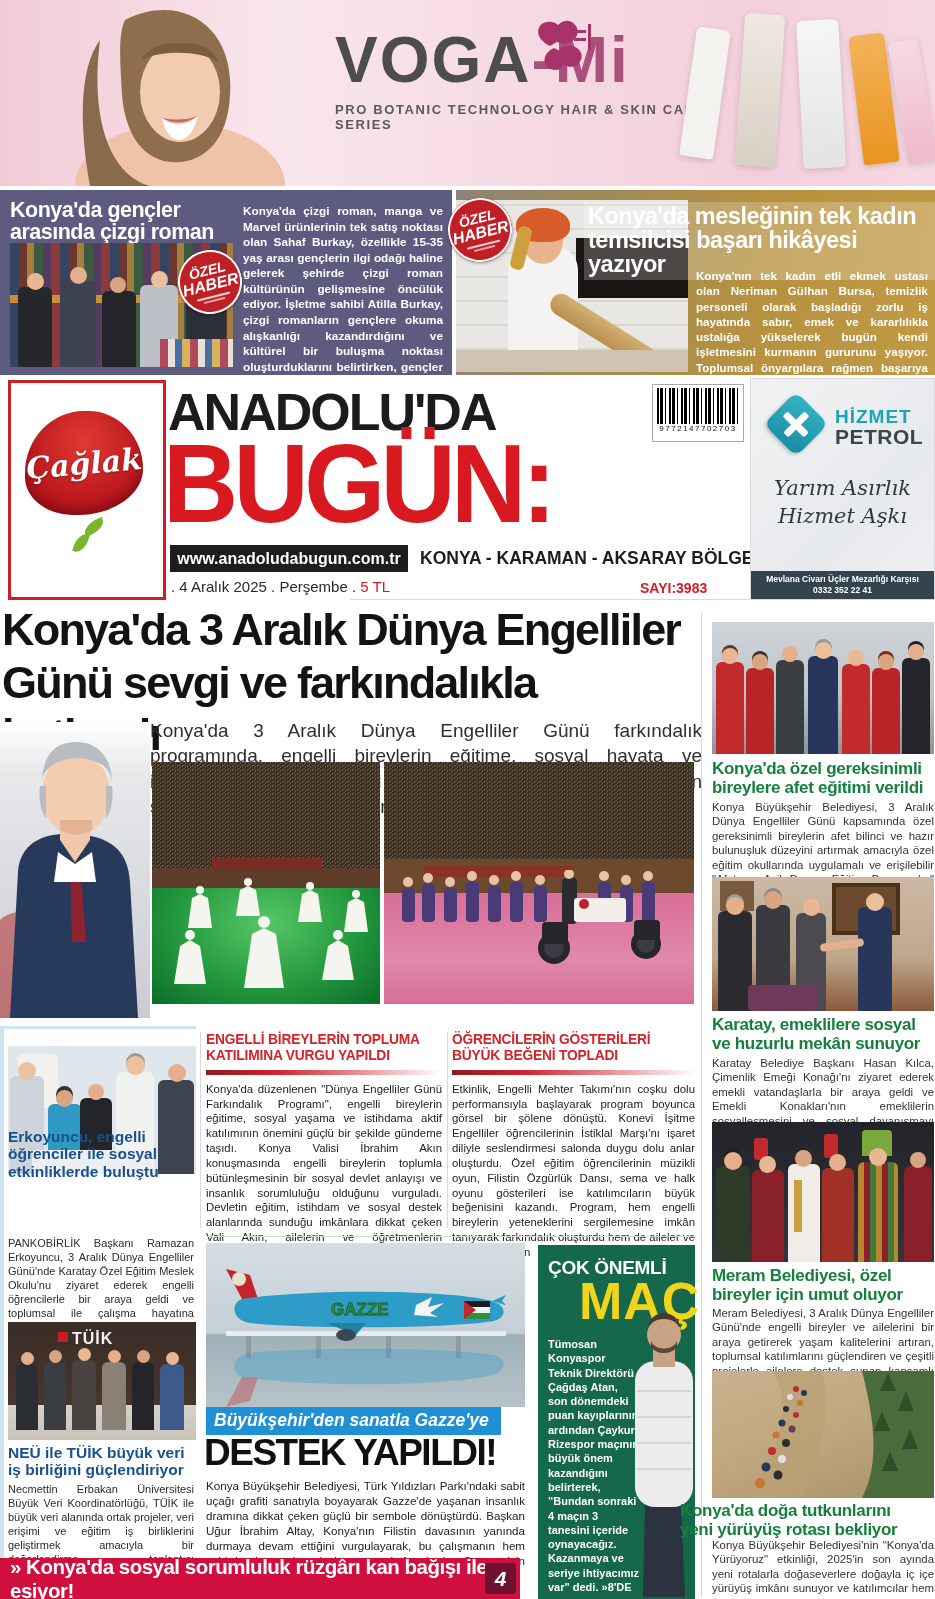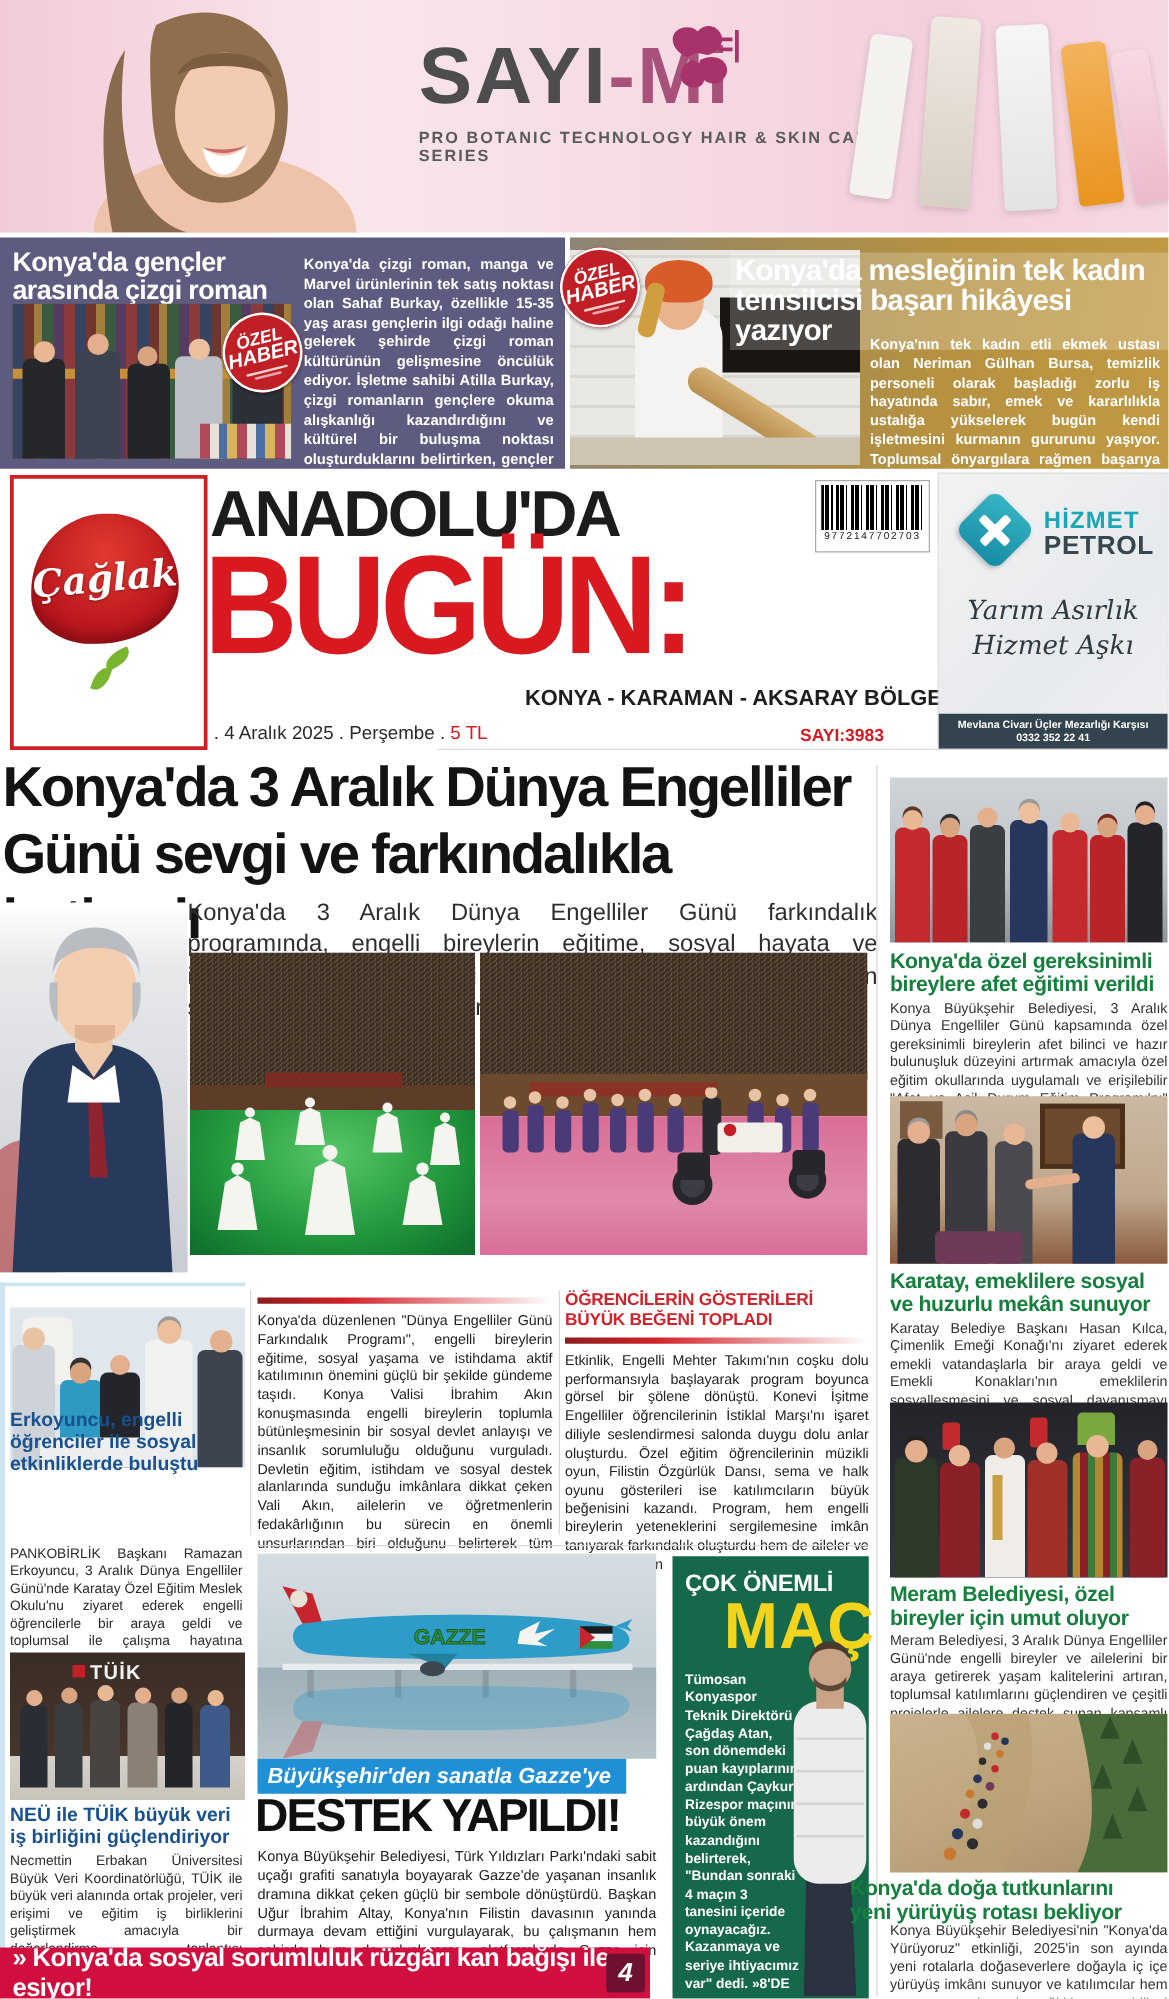--- a/index.html
+++ b/index.html
@@ -100,21 +100,21 @@
       <svg class="abs" style="left:195px;top:-12px;width:70px;height:58px" viewBox="0 0 70 58">
         <path d="M20,30 C2,22 6,4 22,6 C30,7 33,16 30,24 Z" fill="#a8336b"></path>
         <path d="M26,26 C20,8 38,-2 46,10 C51,18 44,26 36,28 Z" fill="#a8336b"></path>
         <path d="M30,32 C46,24 58,38 48,48 C40,55 30,48 28,40 Z" fill="#a8336b"></path>
         <path d="M24,32 C10,38 12,54 26,54 C34,54 36,44 32,36 Z" fill="#a8336b"></path>
         <rect x="58" y="8" width="3" height="26" fill="#a8336b"></rect>
         <rect x="44" y="14" width="12" height="3" fill="#a8336b"></rect>
         <rect x="44" y="22" width="12" height="3" fill="#a8336b"></rect>
       </svg>
       <div>
-        <span class="voga-word voga-gray">SAYI</span><span class="voga-word voga-pink">-Mi</span>
+        <span class="voga-word voga-gray">VOGA</span><span class="voga-word voga-pink">-Mi</span>
       </div>
       <div class="voga-tag">PRO BOTANIC TECHNOLOGY HAIR &amp; SKIN CARE SERIES</div>
     </div>
 
     <div class="bottle" style="left:688px;top:28px;width:34px;height:130px;background:#f4f2ef;transform:rotate(8deg)"></div>
     <div class="bottle" style="left:740px;top:14px;width:40px;height:152px;background:linear-gradient(#efe9e2,#d8cfc4);transform:rotate(4deg)"></div>
     <div class="bottle" style="left:800px;top:20px;width:42px;height:148px;background:linear-gradient(#f6f6f6,#e3e3e3);transform:rotate(-3deg)"></div>
     <div class="bottle" style="left:856px;top:34px;width:36px;height:130px;background:linear-gradient(#f3b35c,#e9941f);transform:rotate(-7deg)"></div>
     <div class="bottle" style="left:898px;top:40px;width:30px;height:122px;background:linear-gradient(#f7d9e4,#eeb9cd);transform:rotate(-10deg)"></div>
   </div>
@@ -172,20 +172,21 @@
     </div>
     <div class="leaf" style="left:72px;top:138px;width:22px;height:12px;transform:rotate(-24deg)"></div>
     <div class="leaf" style="left:64px;top:150px;width:12px;height:20px;transform:rotate(18deg)"></div>
   </div>
   <div id="anadolu" class="abs">ANADOLU'DA</div>
   <div id="bugun" class="abs">BUGÜN:</div>
   <div id="barcode" class="abs">
     <div class="bars"></div>
     <div class="num">9772147702703</div>
   </div>
+  <div id="wwwbox" class="abs">www.anadoludabugun.com.tr</div>
   <div id="region" class="abs">KONYA - KARAMAN - AKSARAY BÖLGE GAZETESİ</div>
   <div id="dateline" class="abs">
     <span>. 4 Aralık 2025 . Perşembe . </span><span class="price">5 TL</span>
   </div>
   <div id="sayi" class="abs">SAYI:3983</div>
 
   <div id="hizmet" class="abs">
     <div class="hz-diamond">
       <div class="hz-cross-v" style="left:20px;top:8px;width:7px;height:30px"></div>
       <div class="hz-cross-v" style="left:8px;top:20px;width:30px;height:7px"></div>
@@ -292,20 +293,21 @@
         <circle cx="262" cy="74" r="15"></circle>
           <circle cx="262" cy="74" r="9" fill="#3c3c44"></circle>
         <rect x="250" y="50" width="26" height="20" rx="4"></rect>
       </g>
     </svg>
   </div>
 
   <div class="hairline-v" style="left:200px;top:1032px;height:196px"></div>
   <div class="hairline-v" style="left:447px;top:1032px;height:196px"></div>
   <div class="abs" style="left:206px;top:1032px;width:236px">
+    <div class="red-h">ENGELLİ BİREYLERİN TOPLUMA KATILIMINA VURGU YAPILDI</div>
     <div class="red-div"></div>
     <div class="col-body jt">Konya'da düzenlenen "Dünya Engelliler Günü Farkındalık Programı", engelli bireylerin eğitime, sosyal yaşama ve istihdama aktif katılımının önemini güçlü bir şekilde gündeme taşıdı. Konya Valisi İbrahim Akın konuşmasında engelli bireylerin toplumla bütünleşmesinin bir sosyal devlet anlayışı ve insanlık sorumluluğu olduğunu vurguladı. Devletin eğitim, istihdam ve sosyal destek alanlarında sunduğu imkânlara dikkat çeken Vali Akın, ailelerin ve öğretmenlerin fedakârlığının bu sürecin en önemli unsurlarından biri olduğunu belirterek tüm paydaşlara teşekkür etti.</div>
   </div>
   <div class="abs" style="left:452px;top:1032px;width:243px">
     <div class="red-h">ÖĞRENCİLERİN GÖSTERİLERİ BÜYÜK BEĞENİ TOPLADI</div>
     <div class="red-div"></div>
     <div class="col-body jt">Etkinlik, Engelli Mehter Takımı'nın coşku dolu performansıyla başlayarak program boyunca görsel bir şölene dönüştü. Konevi İşitme Engelliler öğrencilerinin İstiklal Marşı'nı işaret diliyle seslendirmesi salonda duygu dolu anlar oluşturdu. Özel eğitim öğrencilerinin müzikli oyun, Filistin Özgürlük Dansı, sema ve halk oyunu gösterileri ise katılımcıların büyük beğenisini kazandı. Program, hem engelli bireylerin yeteneklerini sergilemesine imkân tanıyarak farkındalık oluşturdu hem de aileler ve eğitimciler için anlamlı bir buluşma ortamı sundu. »3'TE</div>
   </div>
 
   <div id="leftcol-frame" class="abs"></div>

